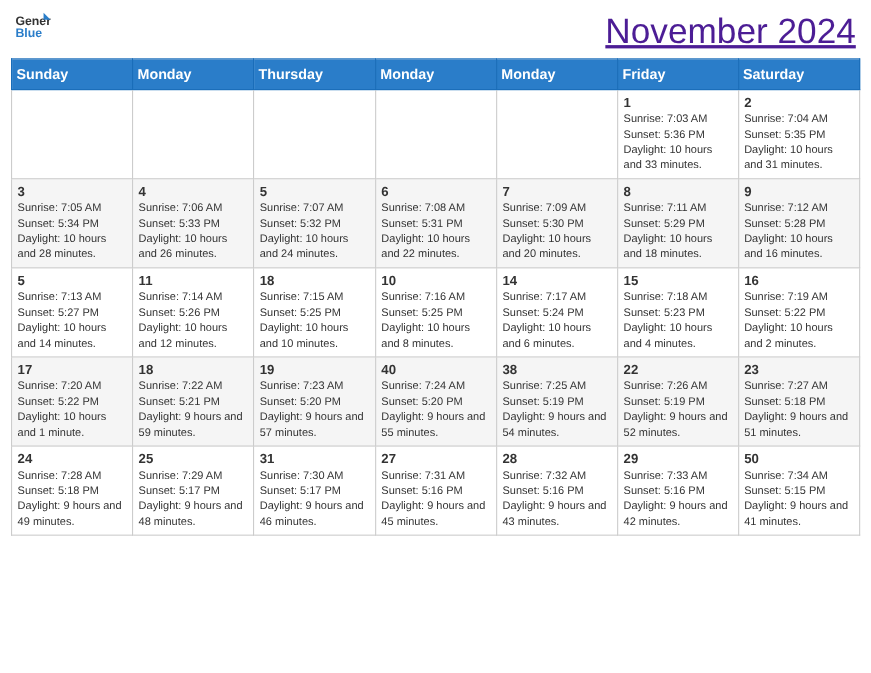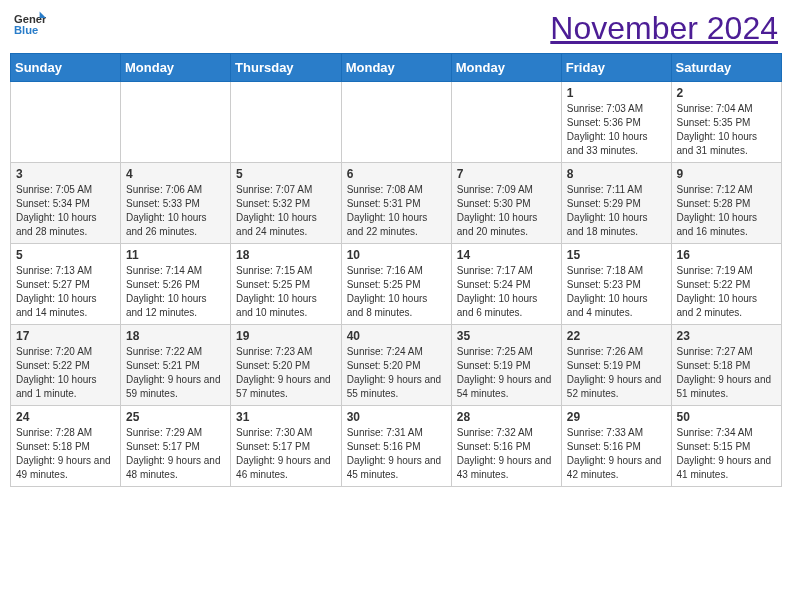--- a/index.html
+++ b/index.html
@@ -196,21 +196,21 @@
         </td>
         <td>
           <span class="day-number">19</span>
           <div class="day-info">Sunrise: 7:23 AM<br>Sunset: 5:20 PM<br>Daylight: 9 hours and 57 minutes.</div>
         </td>
         <td>
           <span class="day-number">40</span>
           <div class="day-info">Sunrise: 7:24 AM<br>Sunset: 5:20 PM<br>Daylight: 9 hours and 55 minutes.</div>
         </td>
         <td>
-          <span class="day-number">35</span>
+          <span class="day-number">38</span>
           <div class="day-info">Sunrise: 7:25 AM<br>Sunset: 5:19 PM<br>Daylight: 9 hours and 54 minutes.</div>
         </td>
         <td>
           <span class="day-number">22</span>
           <div class="day-info">Sunrise: 7:26 AM<br>Sunset: 5:19 PM<br>Daylight: 9 hours and 52 minutes.</div>
         </td>
         <td>
           <span class="day-number">23</span>
           <div class="day-info">Sunrise: 7:27 AM<br>Sunset: 5:18 PM<br>Daylight: 9 hours and 51 minutes.</div>
         </td>
@@ -222,21 +222,21 @@
         </td>
         <td>
           <span class="day-number">25</span>
           <div class="day-info">Sunrise: 7:29 AM<br>Sunset: 5:17 PM<br>Daylight: 9 hours and 48 minutes.</div>
         </td>
         <td>
           <span class="day-number">31</span>
           <div class="day-info">Sunrise: 7:30 AM<br>Sunset: 5:17 PM<br>Daylight: 9 hours and 46 minutes.</div>
         </td>
         <td>
-          <span class="day-number">30</span>
+          <span class="day-number">27</span>
           <div class="day-info">Sunrise: 7:31 AM<br>Sunset: 5:16 PM<br>Daylight: 9 hours and 45 minutes.</div>
         </td>
         <td>
           <span class="day-number">28</span>
           <div class="day-info">Sunrise: 7:32 AM<br>Sunset: 5:16 PM<br>Daylight: 9 hours and 43 minutes.</div>
         </td>
         <td>
           <span class="day-number">29</span>
           <div class="day-info">Sunrise: 7:33 AM<br>Sunset: 5:16 PM<br>Daylight: 9 hours and 42 minutes.</div>
         </td>

